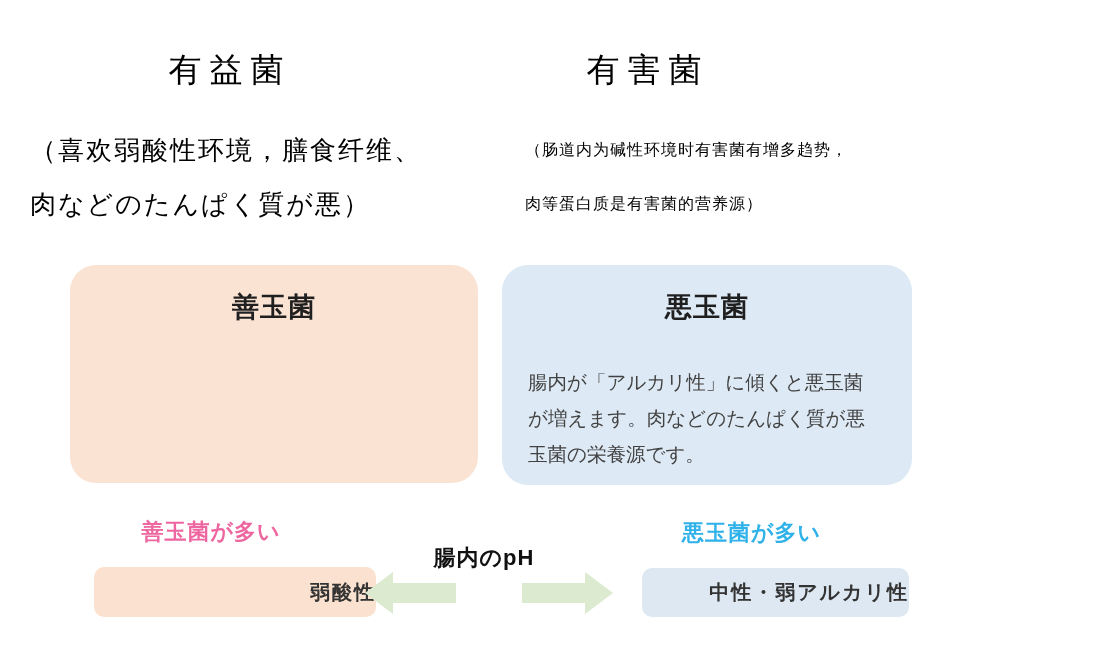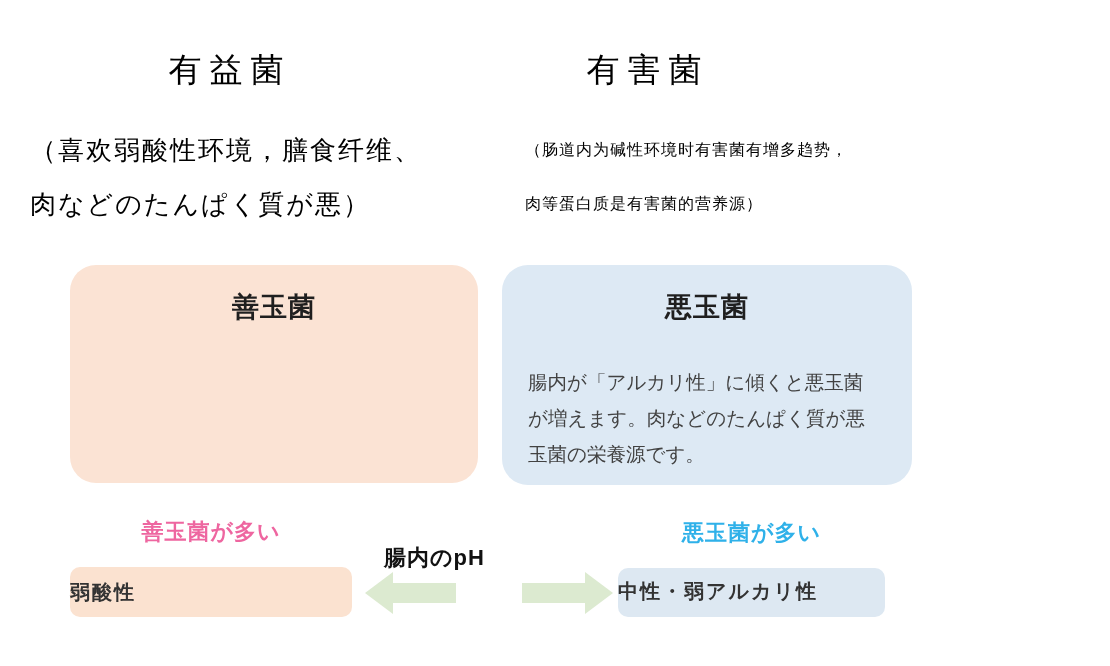--- a/index.html
+++ b/index.html
@@ -35,29 +35,29 @@
   .card.good .card-body{left:22px;top:96px;line-height:38px;}
   .card.bad .card-body{left:26px;top:77px;line-height:36px;margin-top:22px;}
   
   .count-label{
     position:absolute;text-align:center;font-size:22px;font-weight:bold;
     letter-spacing:1px;white-space:nowrap;
   }
   .count-label.good{left:70px;width:282px;top:517px;color:var(--good_label);}
   .count-label.bad{left:618px;width:267px;top:518px;color:var(--bad_label);}
   .ph-label{
-    position:absolute;left:384px;width:200px;top:543px;
+    position:absolute;left:384px;width:200px;top:543px;text-align:center;
     font-size:22px;font-weight:bold;color:#111;letter-spacing:1px;white-space:nowrap;
   }
   .ph-box{
-    position:absolute;border-radius:10px;text-align:left;
-    font-size:20px;font-weight:bold;color:#333;letter-spacing:2px;white-space:nowrap;
+    position:absolute;border-radius:10px;text-align:right;
+    font-size:20px;font-weight:bold;color:#333;letter-spacing:2px;white-space:nowrap;margin-left:24px;
   }
   .ph-box.good{left:70px;top:567px;width:282px;height:50px;line-height:50px;background:var(--good_box_bg);}
-  .ph-box.bad{left:618px;top:568px;width:267px;height:49px;line-height:49px;background:var(--bad_box_bg);font-family:Liberation Mono, monospace;}
+  .ph-box.bad{left:618px;top:568px;width:267px;height:49px;line-height:49px;background:var(--bad_box_bg);}
   .arrow{position:absolute;top:570px;width:95px;height:46px;}
   .arrow.left{left:363px;}
   .arrow.right{left:520px;}
 </style>
 </head>
 <body>
 
 <div id="stage">
 
   <div class="cn-title good">有益菌</div>

